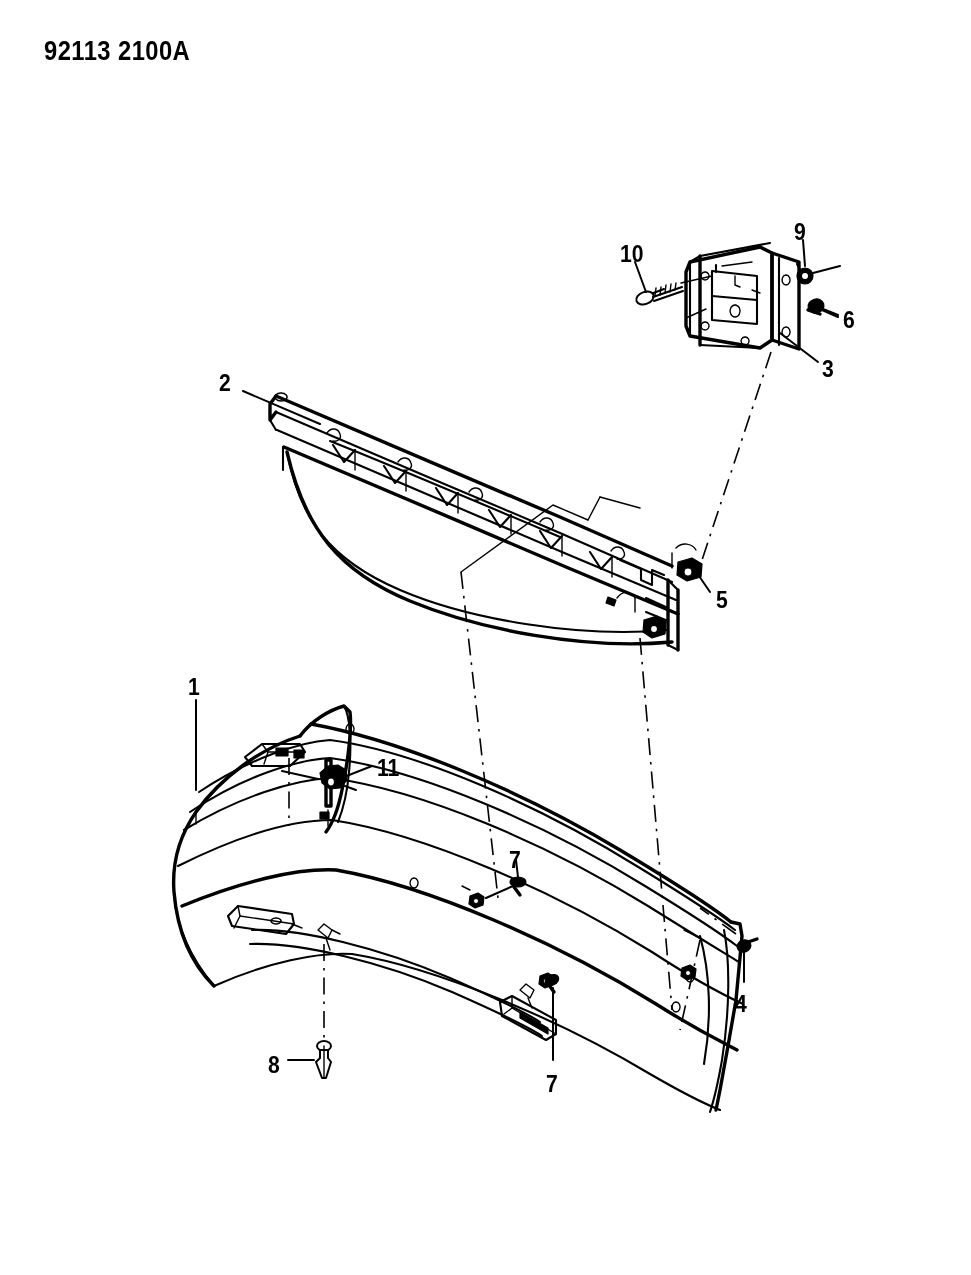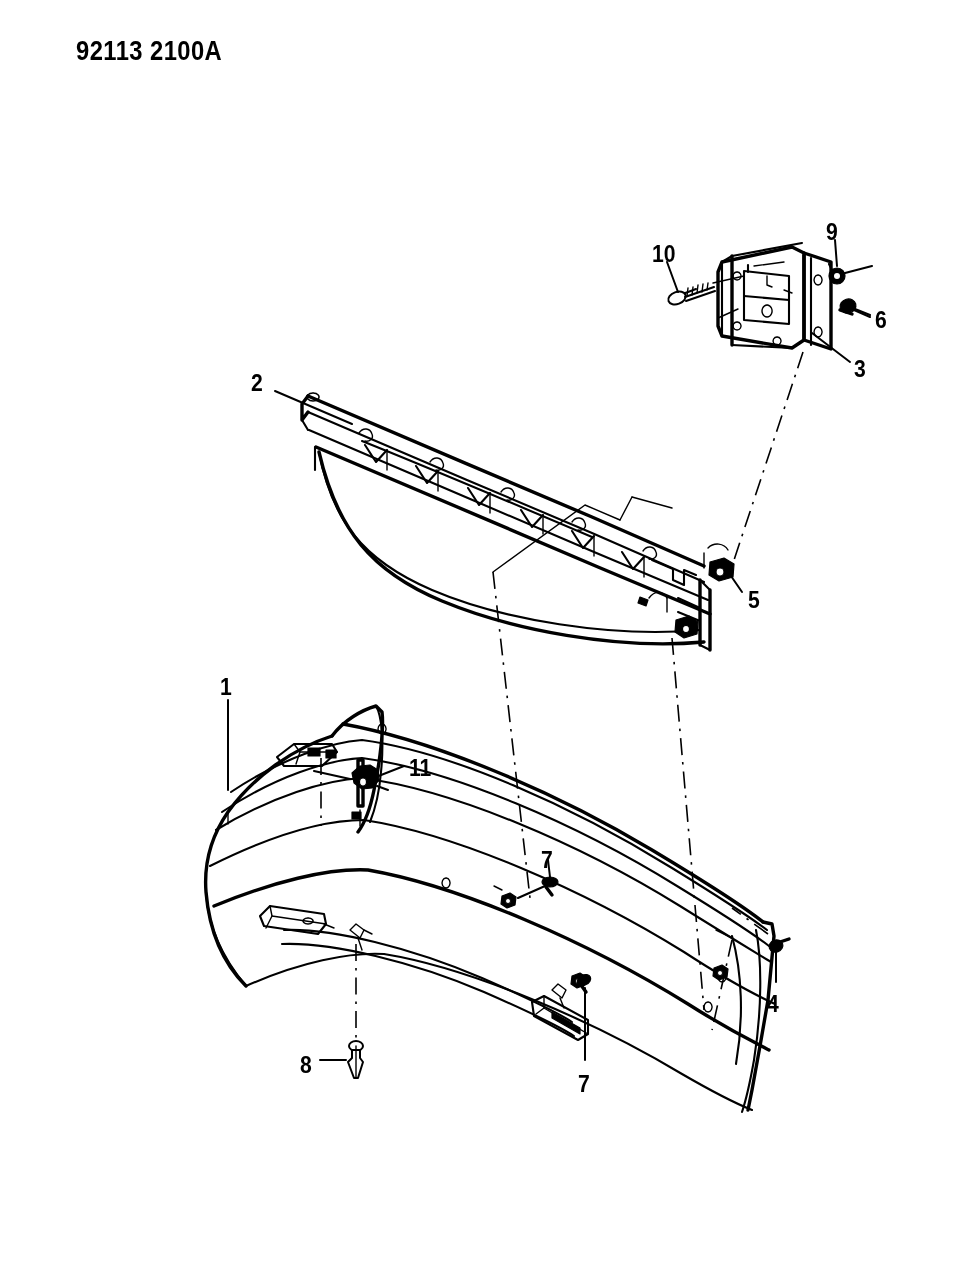--- a/index.html
+++ b/index.html
@@ -15,21 +15,20 @@
     overflow: hidden;
     font-family: "Liberation Sans", sans-serif;
     color: #000000;
   }
   #diagram-root {
     position: absolute;
     left: 0;
     top: 0;
     width: 820px;
     height: 1275px;
-    margin-left: 32px;
   }
   #drawing-svg {
     position: absolute;
     left: 0;
     top: 0;
     width: 971px;
     height: 1275px;
     display: block;
   }
   .sheet-code {

